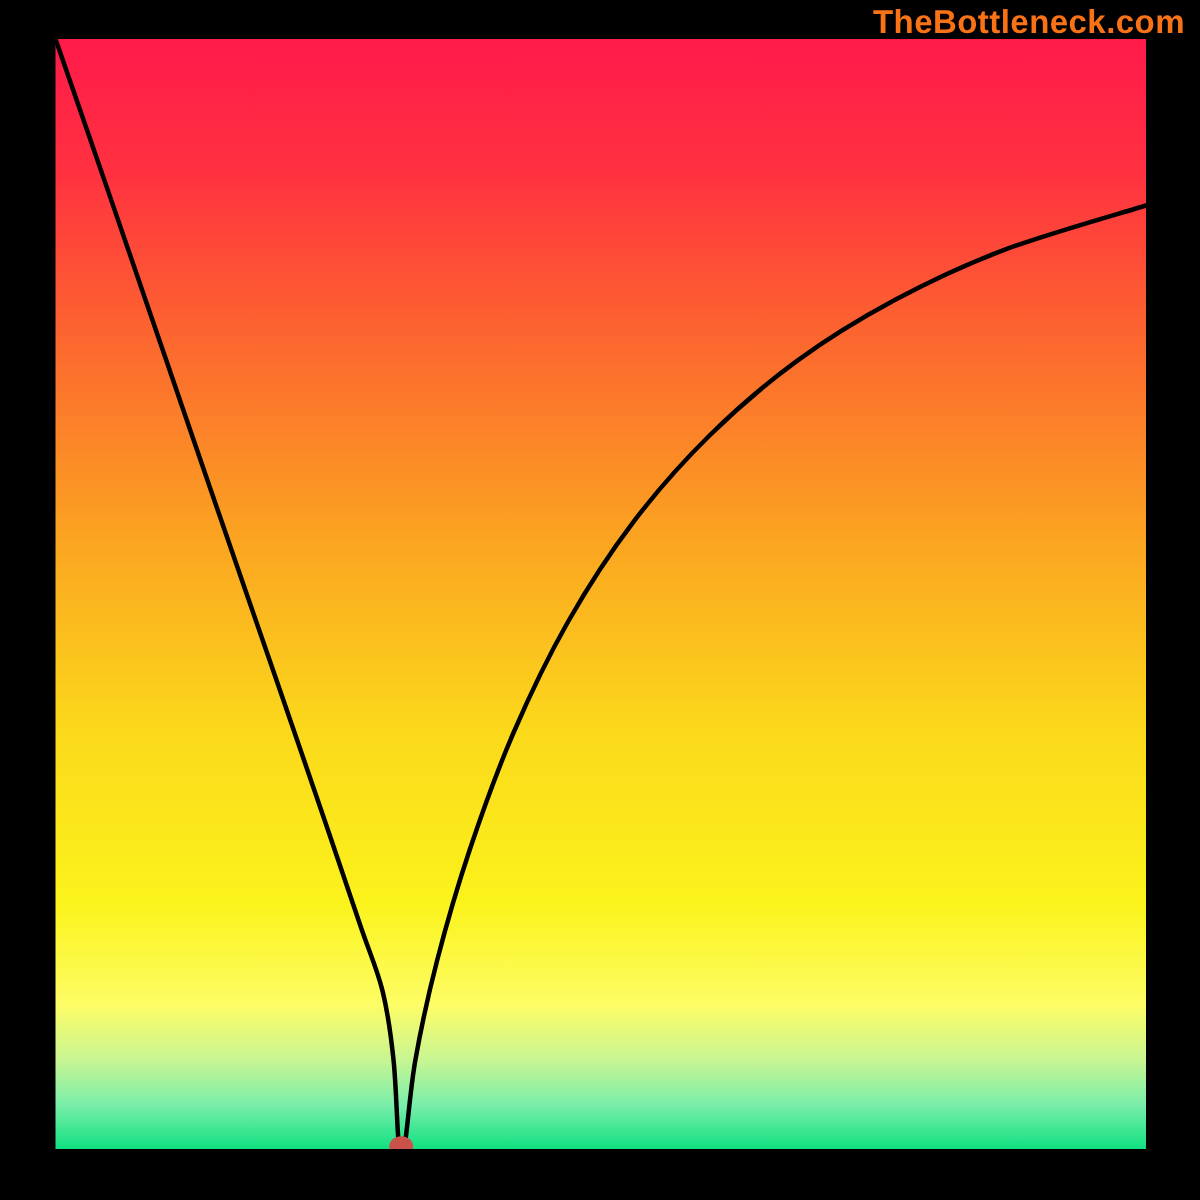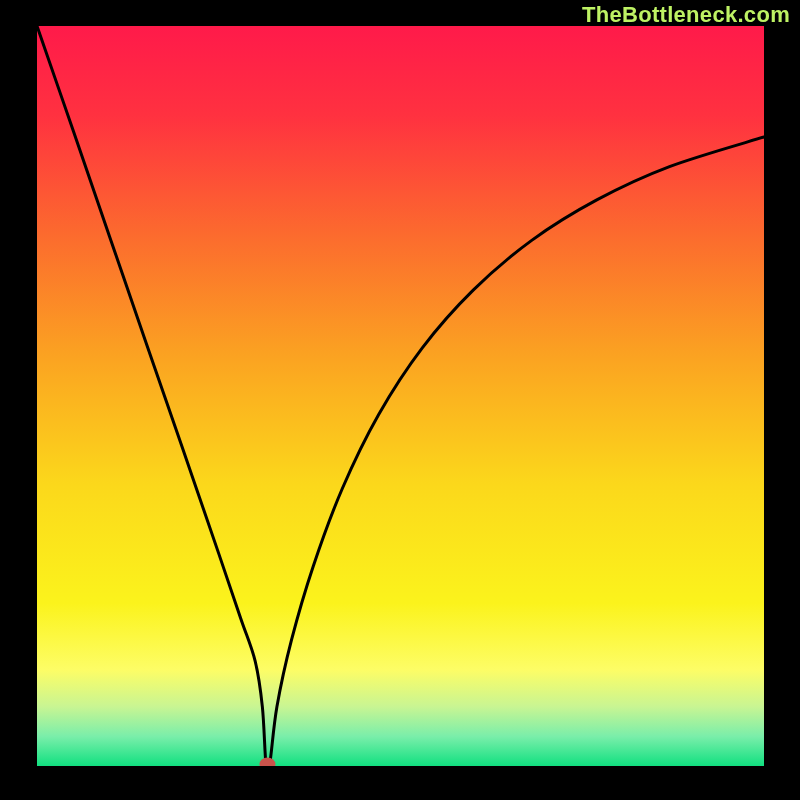--- a/index.html
+++ b/index.html
@@ -16,21 +16,21 @@
     width: 800px;
     height: 800px;
     background: #000;
   }
   .watermark {
     position: absolute;
     top: 2px;
     right: 10px;
     font-size: 22px;
     font-weight: 600;
-    color: #bef264;
+    color: #f97316;
     letter-spacing: 0.3px;
     z-index: 5;
   }
   svg {
     position: absolute;
     top: 0;
     left: 0;
   }
 </style>
 </head>

